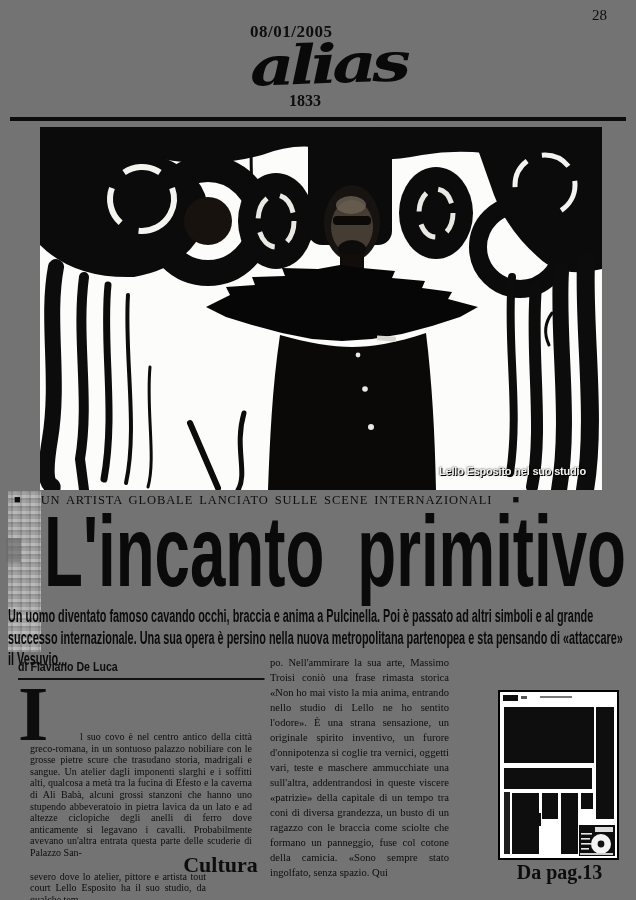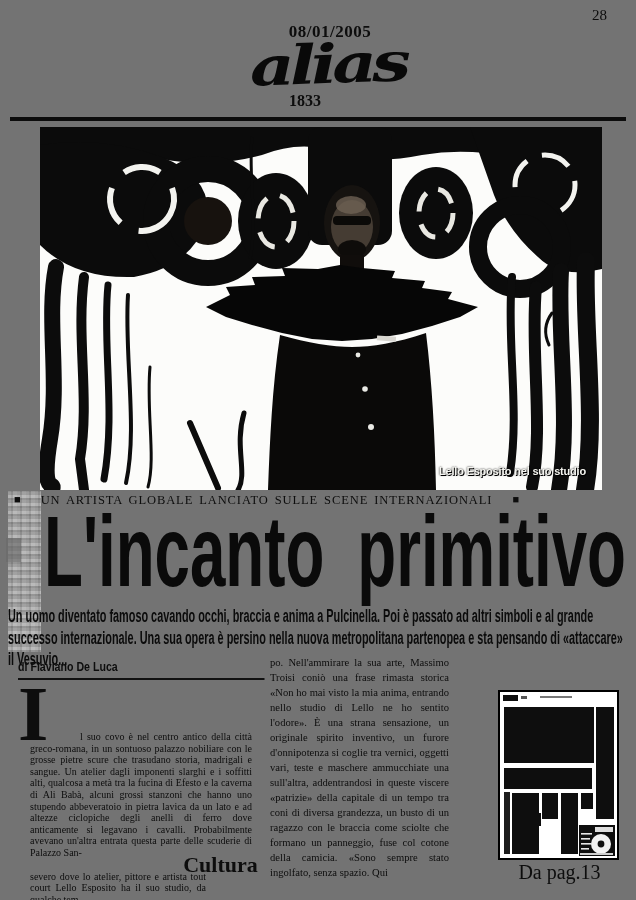--- a/index.html
+++ b/index.html
@@ -1,21 +1,21 @@
 <!DOCTYPE html>
 <html><head>
 <meta charset="utf-8">
 <style>
   html,body{margin:0;padding:0;background:#e8e8e8;}
   .page{position:relative;width:636px;height:900px;background:#737373;overflow:hidden;
         font-family:"Liberation Serif", serif;color:#0d0d0d;margin:0 auto;}
   .abs{position:absolute;}
 
   .page-number{top:7px;left:592px;font-size:15px;}
-  .header-date{top:22px;left:250px;width:160px;text-align:center;font-weight:bold;font-size:17px;letter-spacing:.5px;}
+  .header-date{top:22px;left:250px;width:160px;text-align:left;font-weight:bold;font-size:17px;letter-spacing:.5px;}
   .masthead{top:38px;left:244px;width:168px;height:58px;}
   .issue-number{top:92px;left:240px;width:130px;text-align:center;font-weight:bold;font-size:16px;}
   .top-rule{top:117px;left:10px;width:616px;height:4px;background:#0c0c0c;}
 
   .photo{top:127px;left:40px;width:562px;height:363px;background:#fbfbf9;}
   .photo svg{display:block;}
   .photo-caption{position:absolute;right:16px;bottom:13px;color:#f5f5f0;
     font-family:"Liberation Sans",sans-serif;font-weight:bold;font-size:11px;letter-spacing:-.2px;
     text-shadow:0 0 2px #000,1px 1px 0 #000;margin-left:28px;}
 
@@ -41,21 +41,21 @@
 
   .col1{top:689px;left:18px;width:246px;font-size:10px;line-height:11.6px;}
   .dropcap{position:absolute;left:0;top:-4px;font-size:78px;line-height:58px;font-weight:bold;}
   .col1 p{margin:12px;text-align:justify;}
   .col1 .first{padding-top:30px;text-indent:50px;}
   .col1 .cont{width:176px;}
 
   .col2{top:655px;left:270px;width:179px;font-size:10.6px;line-height:15px;text-align:justify;}
 
   .section-label{top:852px;left:143px;width:155px;text-align:center;font-weight:bold;font-size:22px;}
-  .from-page{top:861px;left:499px;width:121px;text-align:center;font-weight:normal;font-size:20px;}
+  .from-page{top:861px;left:499px;width:121px;text-align:center;font-weight:bold;font-size:20px;}
 
   .thumb{top:690px;left:498px;width:121px;height:170px;border:2px solid #000;background:#fff;box-sizing:border-box;}
   .thumb svg{display:block;}
 </style>
 </head>
 <body>
 
 <div class="page">
 
   <div class="abs page-number">28</div>

